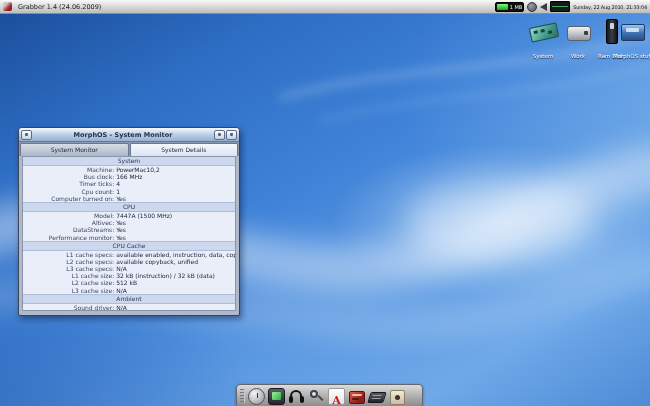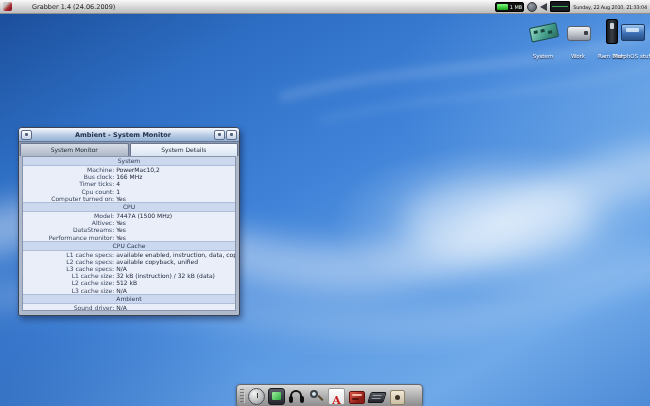--- a/index.html
+++ b/index.html
@@ -5,21 +5,21 @@
   html,body{margin:0;padding:0;}
   body{width:650px;height:406px;overflow:hidden;font-family:"DejaVu Sans",sans-serif;}
   .screen{position:relative;width:650px;height:406px;overflow:hidden;background:#2e6fc5;}
 
   
   .menubar{position:absolute;top:0;left:0;width:650px;height:13px;
     background:linear-gradient(#fafafa,#d6d6d6 55%,#bdbdbd);
     border-bottom:1px solid #8e8e8e;display:flex;align-items:center;z-index:30;}
   .mb-appicon{width:9px;height:9px;margin-left:3px;border-radius:2px;
     background:linear-gradient(135deg,#c8c8c8 30%,#a33 60%,#702);flex:0 0 auto;}
-  .mb-title{font-size:6.5px;color:#222;margin-left:20px;white-space:nowrap;}
+  .mb-title{font-size:6.5px;color:#222;margin-left:6px;white-space:nowrap;}
   .mb-right{margin-left:auto;display:flex;align-items:center;gap:3px;padding-right:3px;}
   .memmeter{position:relative;width:27px;height:8px;background:#101010;border-radius:2px;
     border:1px solid #000;overflow:hidden;}
   .memfill{position:absolute;left:1px;top:1px;bottom:1px;width:11px;
     background:linear-gradient(#7dff7d,#17a617);border-radius:1px;}
   .memlabel{position:absolute;right:1px;top:0;font-size:5px;line-height:8px;color:#e8ffe8;}
   .tray-gear{width:8px;height:8px;border-radius:50%;
     background:radial-gradient(circle at 35% 35%,#9aa0a8,#4a505a);border:1px solid #333;}
   .tray-speaker{width:0;height:0;border-top:4px solid transparent;border-bottom:4px solid transparent;
     border-right:7px solid #3a3f46;}
@@ -196,21 +196,21 @@
           </span>
       </div>
       <span class="dlabel">MorphOS stuff</span>
     </div>
 
     <div class="window">
       <div class="titlebar">
         <span class="gadget">
             <i></i>
           </span>
-        <span class="wtitle">Ambient - System Monitor</span>
+        <span class="wtitle">MorphOS - System Monitor</span>
         <span class="rgadgets">
           <span class="gadget">
               <i></i>
             </span>
           <span class="gadget">
               <i></i>
             </span>
         </span>
       </div>
       <div class="tabs">

